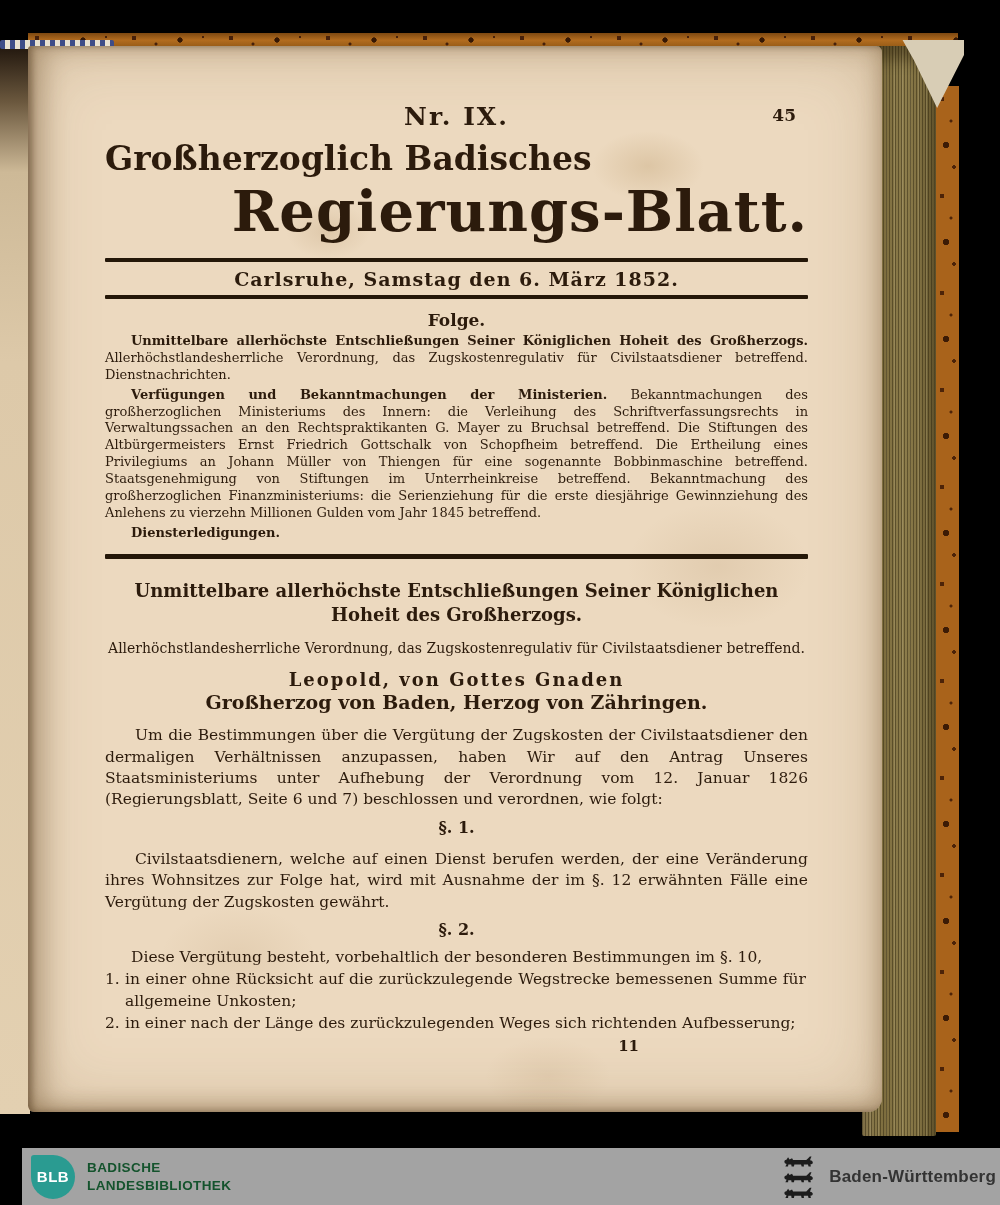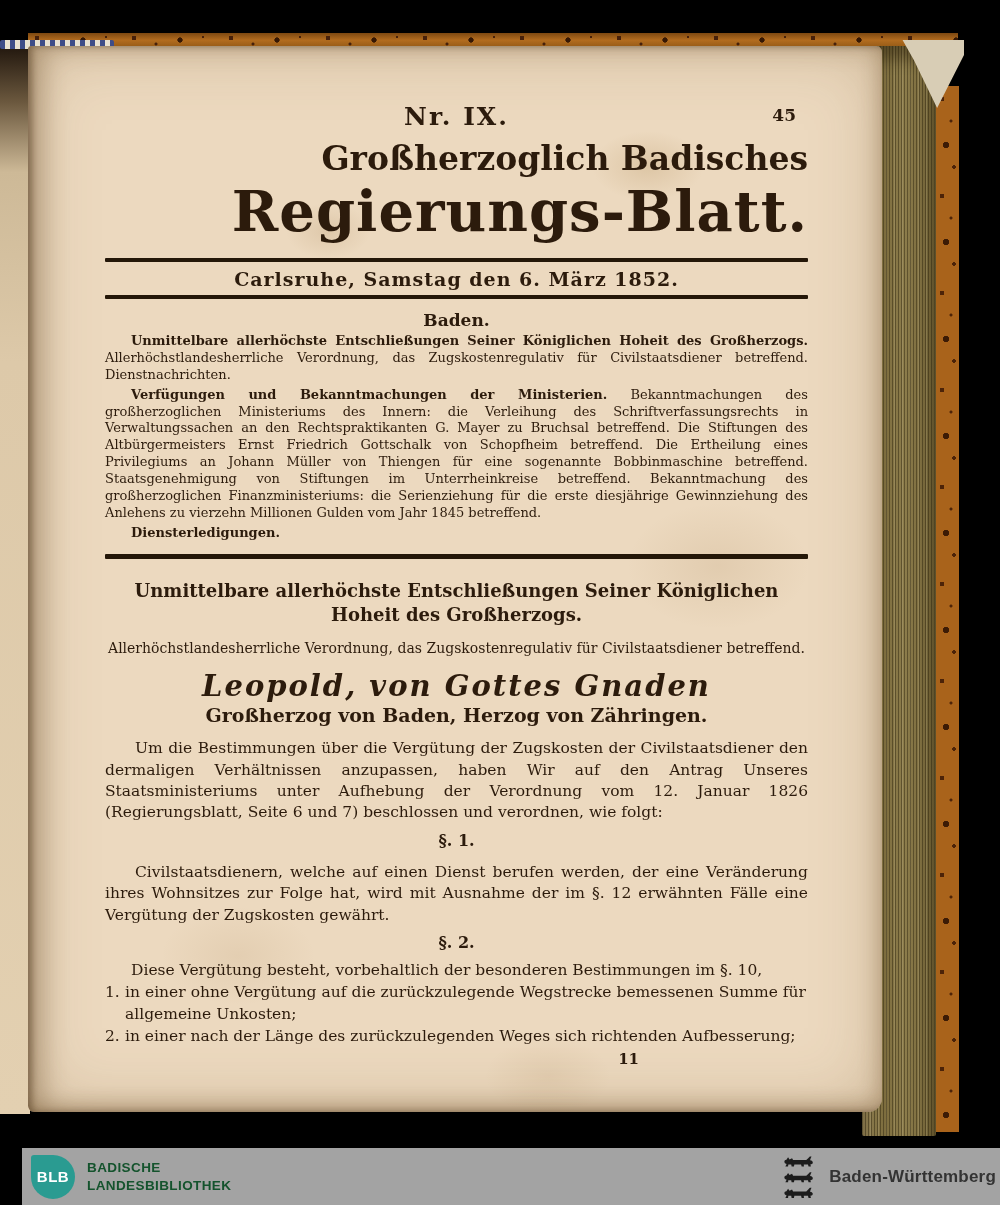--- a/index.html
+++ b/index.html
@@ -47,32 +47,32 @@
       radial-gradient(ellipse 130px 90px at 690px 520px,rgba(150,110,60,0.12),transparent 70%),
       radial-gradient(ellipse 110px 70px at 210px 910px,rgba(150,110,60,0.10),transparent 70%),
       radial-gradient(ellipse 90px 55px at 520px 1030px,rgba(150,110,60,0.10),transparent 70%);
     border-radius:3px 6px 14px 6px;
     box-shadow:inset 0 0 70px rgba(120,85,40,0.28),inset 16px 0 24px rgba(90,60,25,0.30),inset 4px 0 6px rgba(40,22,8,0.40),inset -6px -6px 18px rgba(110,80,40,0.25);
     overflow:hidden;padding-left:20px;}
   .content{position:absolute;left:77px;top:0;width:703px;color:#2c1b0c;}
 
   .issue-row{margin-top:56px;position:relative;text-align:center;font-size:25px;font-weight:bold;letter-spacing:2px;}
   .pagenum{position:absolute;right:12px;top:3px;font-size:17px;letter-spacing:0;}
-  .pretitle{margin-top:8px;text-align:right;font-size:33px;font-weight:bold;}
+  .pretitle{margin-top:8px;text-align:left;font-size:33px;font-weight:bold;}
   .main-title{margin-top:0;text-align:right;font-size:56px;font-weight:bold;letter-spacing:1px;}
   .rule{margin-top:14px;height:4px;background:#241708;border-radius:1px;}
   .rule.r2{margin-top:5px;}
   .rule.r3{margin-top:12px;height:5px;}
   .dateline{margin-top:6px;text-align:center;font-size:19px;font-weight:bold;letter-spacing:1px;}
   .inhalt-heading{margin-top:11px;text-align:center;font-size:17px;font-weight:bold;}
   .inhalt-par{margin:3px 0 0;font-size:13px;line-height:1.3;text-align:justify;text-indent:26px;}
   .lead{font-weight:bold;}
   .section-heading{margin:20px 0 0;text-align:center;font-size:18px;font-weight:bold;line-height:1.35;}
   .subject{margin-top:13px;text-align:center;font-size:14px;}
-  .sovereign1{margin-top:13px;text-align:center;font-size:29px;font-weight:bold;letter-spacing:2px;font-style:italic;}
+  .sovereign1{margin-top:13px;text-align:center;font-size:18px;font-weight:bold;letter-spacing:2px;}
   .sovereign2{margin-top:1px;text-align:center;font-size:19px;font-weight:bold;}
   .body-par{margin:12px 0 0;font-size:15.5px;line-height:1.38;text-align:justify;text-indent:30px;}
   .par-heading{margin-top:7px;text-align:center;font-size:16px;font-weight:bold;}
   .body-par.intro{margin-top:8px;text-indent:26px;}
   .list-item{display:flex;font-size:15.5px;line-height:1.38;margin-top:1px;}
   .list-item .num{flex:0 0 20px;}
   .list-item .itext{flex:1;text-align:justify;padding-right:2px;}
   .sig{margin-top:3px;padding-left:73%;font-size:15px;font-weight:bold;}
 
   
@@ -106,21 +106,21 @@
         <span class="pagenum">45</span>
       </div>
 
       <div class="pretitle">Großherzoglich Badisches</div>
       <div class="main-title">Regierungs-Blatt.</div>
 
       <div class="rule"></div>
       <div class="dateline">Carlsruhe, Samstag den 6. März 1852.</div>
       <div class="rule r2"></div>
 
-      <div class="inhalt-heading">Baden.</div>
+      <div class="inhalt-heading">Folge.</div>
 
       <p class="inhalt-par"><span class="lead">Unmittelbare allerhöchste Entschließungen Seiner Königlichen Hoheit des Großherzogs.</span> <span>Allerhöchstlandesherrliche Verordnung, das Zugskostenregulativ für Civilstaatsdiener betreffend. Dienstnachrichten.</span></p>
 
       <p class="inhalt-par"><span class="lead">Verfügungen und Bekanntmachungen der Ministerien.</span> <span>Bekanntmachungen des großherzoglichen Ministeriums des Innern: die Verleihung des Schriftverfassungsrechts in Verwaltungssachen an den Rechtspraktikanten G. Mayer zu Bruchsal betreffend. Die Stiftungen des Altbürgermeisters Ernst Friedrich Gottschalk von Schopfheim betreffend. Die Ertheilung eines Privilegiums an Johann Müller von Thiengen für eine sogenannte Bobbinmaschine betreffend. Staatsgenehmigung von Stiftungen im Unterrheinkreise betreffend. Bekanntmachung des großherzoglichen Finanzministeriums: die Serienziehung für die erste diesjährige Gewinnziehung des Anlehens zu vierzehn Millionen Gulden vom Jahr 1845 betreffend.</span></p>
 
       <p class="inhalt-par lead">Diensterledigungen.</p>
 
       <div class="rule r3"></div>
 
       <h2 class="section-heading">Unmittelbare allerhöchste Entschließungen Seiner Königlichen Hoheit des Großherzogs.</h2>
@@ -132,21 +132,21 @@
       <p class="body-par">Um die Bestimmungen über die Vergütung der Zugskosten der Civilstaatsdiener den dermaligen Verhältnissen anzupassen, haben Wir auf den Antrag Unseres Staatsministeriums unter Aufhebung der Verordnung vom 12. Januar 1826 (Regierungsblatt, Seite 6 und 7) beschlossen und verordnen, wie folgt:</p>
 
       <div class="par-heading">§. 1.</div>
       <p class="body-par">Civilstaatsdienern, welche auf einen Dienst berufen werden, der eine Veränderung ihres Wohnsitzes zur Folge hat, wird mit Ausnahme der im §. 12 erwähnten Fälle eine Vergütung der Zugskosten gewährt.</p>
 
       <div class="par-heading">§. 2.</div>
       <p class="body-par intro">Diese Vergütung besteht, vorbehaltlich der besonderen Bestimmungen im §. 10,</p>
 
       <div class="list-item">
         <span class="num">1.</span>
-        <span class="itext">in einer ohne Vergütung auf die zurückzulegende Wegstrecke bemessenen Summe für allgemeine Unkosten;</span>
+        <span class="itext">in einer ohne Rücksicht auf die zurückzulegende Wegstrecke bemessenen Summe für allgemeine Unkosten;</span>
       </div>
       <div class="list-item">
         <span class="num">2.</span>
         <span class="itext">in einer nach der Länge des zurückzulegenden Weges sich richtenden Aufbesserung;</span>
       </div>
 
       <div class="sig">11</div>
     </div>
   </div>
 

